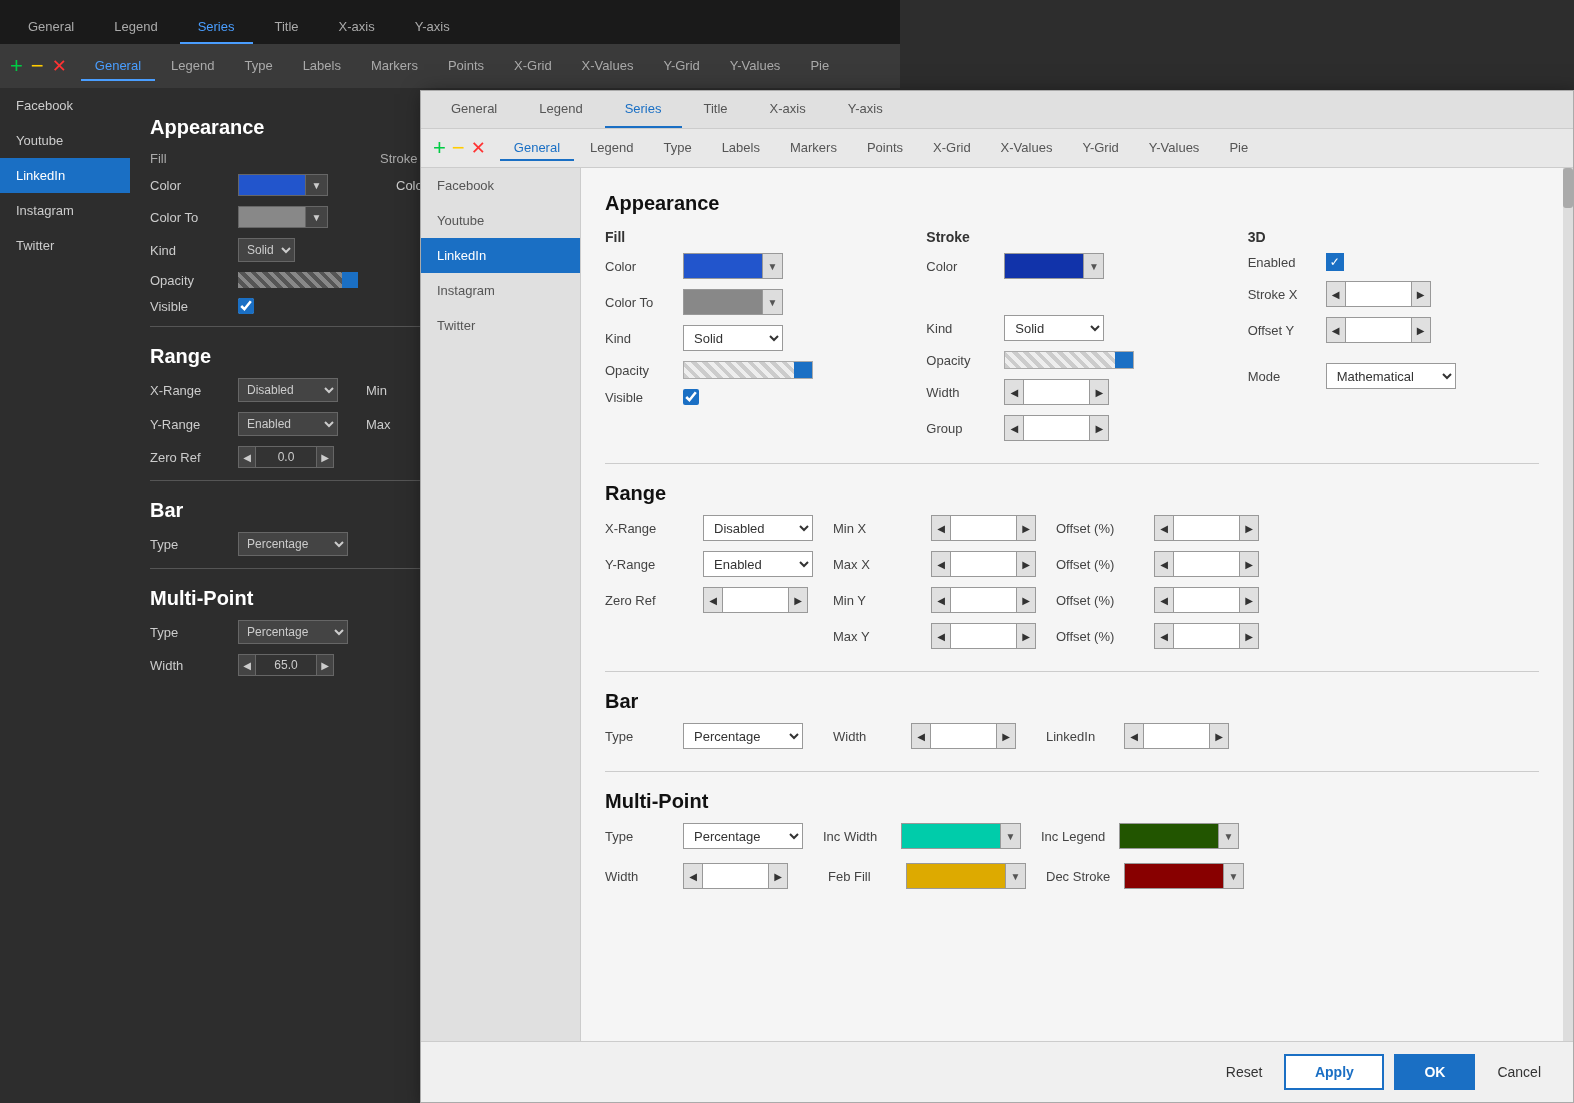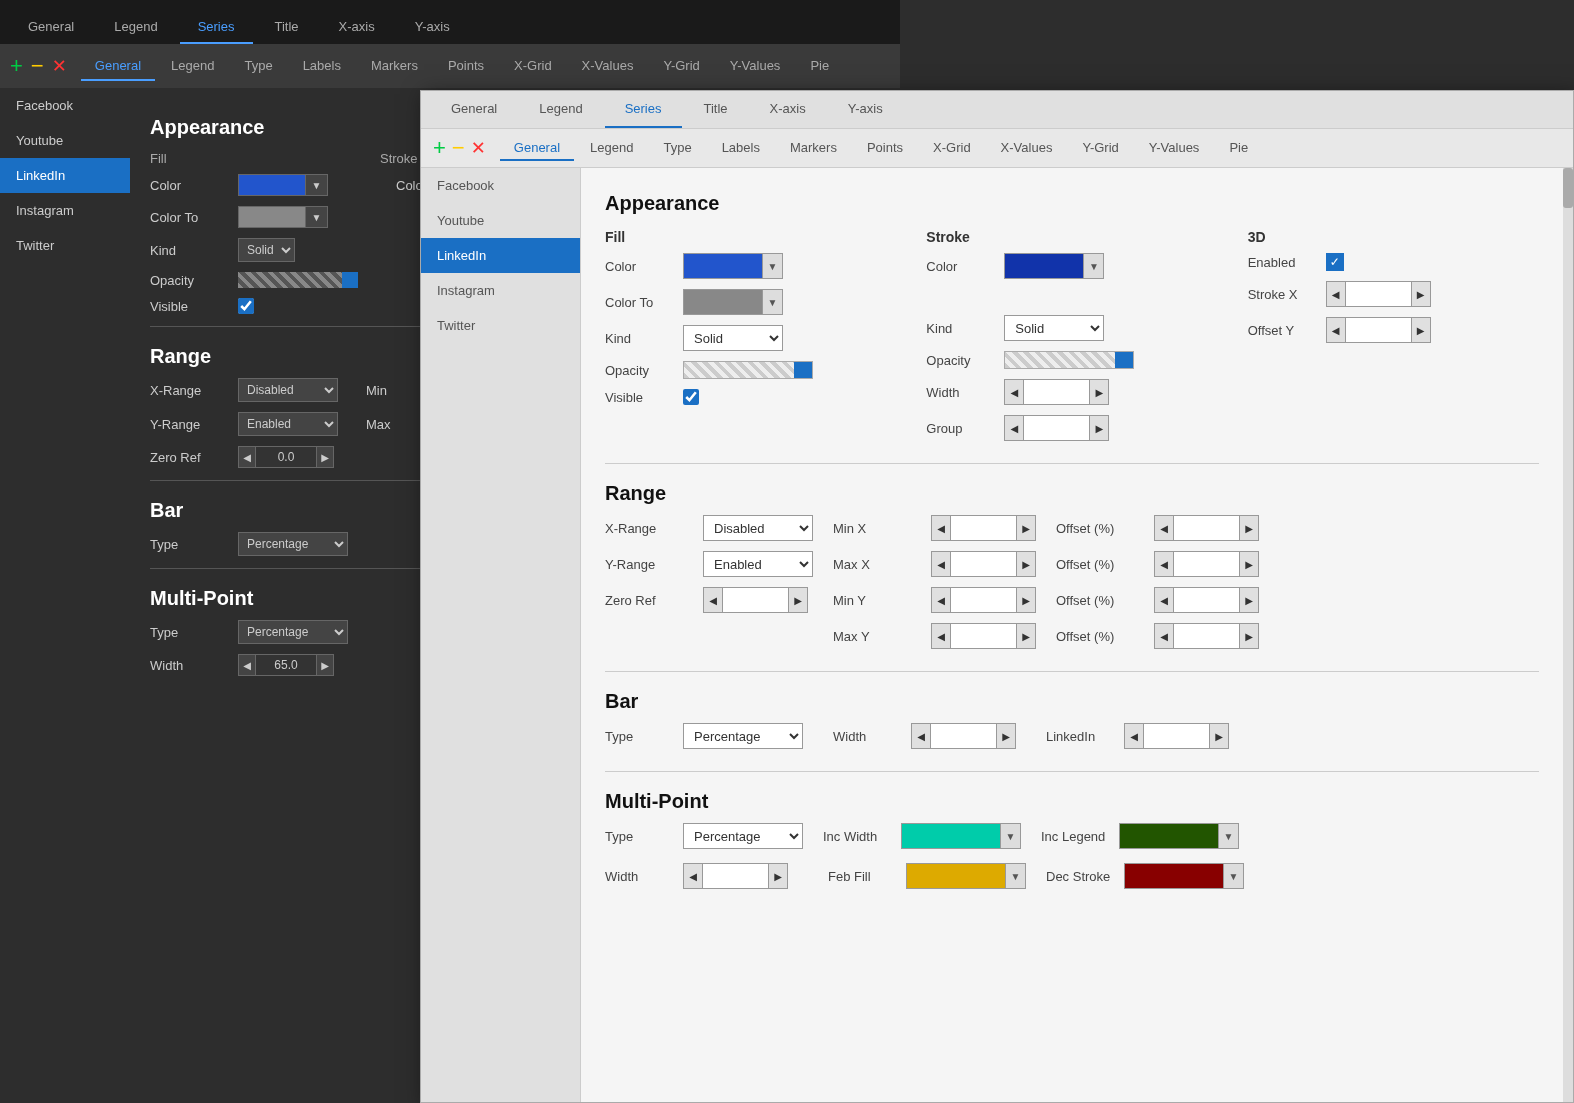--- a/index.html
+++ b/index.html
@@ -720,20 +720,28 @@
 
           <div class="m-form-row">
             <span class="m-label">Offset Y</span>
             <div class="m-spinner">
               <div class="m-spinner-btn">◀</div>
               <input type="text" class="m-spinner-input" style="">
               <div class="m-spinner-btn">▶</div>
             </div>
           </div>
 
+          <div class="m-form-row" style="margin-top:20px;">
+            <span class="m-label">Mode</span>
+            <select class="m-dropdown m-dropdown-wide">
+              <option>Mathematical</option>
+              <option>Natural</option>
+              <option>Step</option>
+            </select>
+          </div>
         </div>
       </div>
 
       <hr class="m-divider">
 
       <div class="modal-section-heading section-sep">Range</div>
 
       <div style="display:flex; gap:20px; flex-wrap:wrap;">
 
         <div style="flex:0 0 auto;">
@@ -908,14 +916,20 @@
         </div>
       </div>
 
     </div>
 
     <div class="modal-scrollbar">
       <div class="modal-scrollbar-thumb"></div>
     </div>
   </div>
 
+  <div class="modal-footer">
+    <button class="btn-reset">Reset</button>
+    <button class="btn-apply">Apply</button>
+    <button class="btn-ok">OK</button>
+    <button class="btn-cancel">Cancel</button>
+  </div>
 
 </div>
 
 </body></html>

